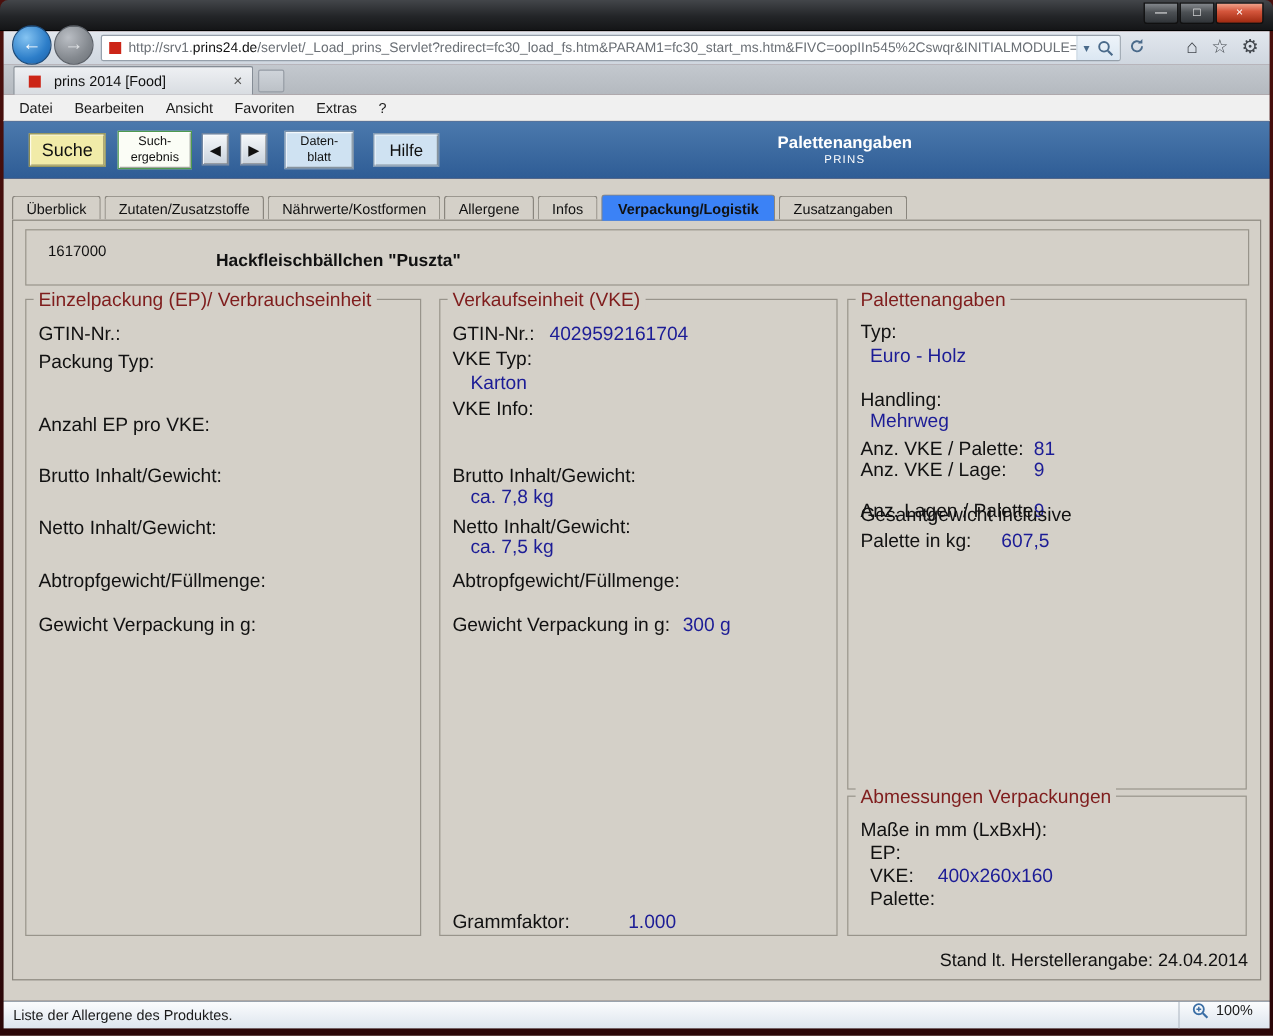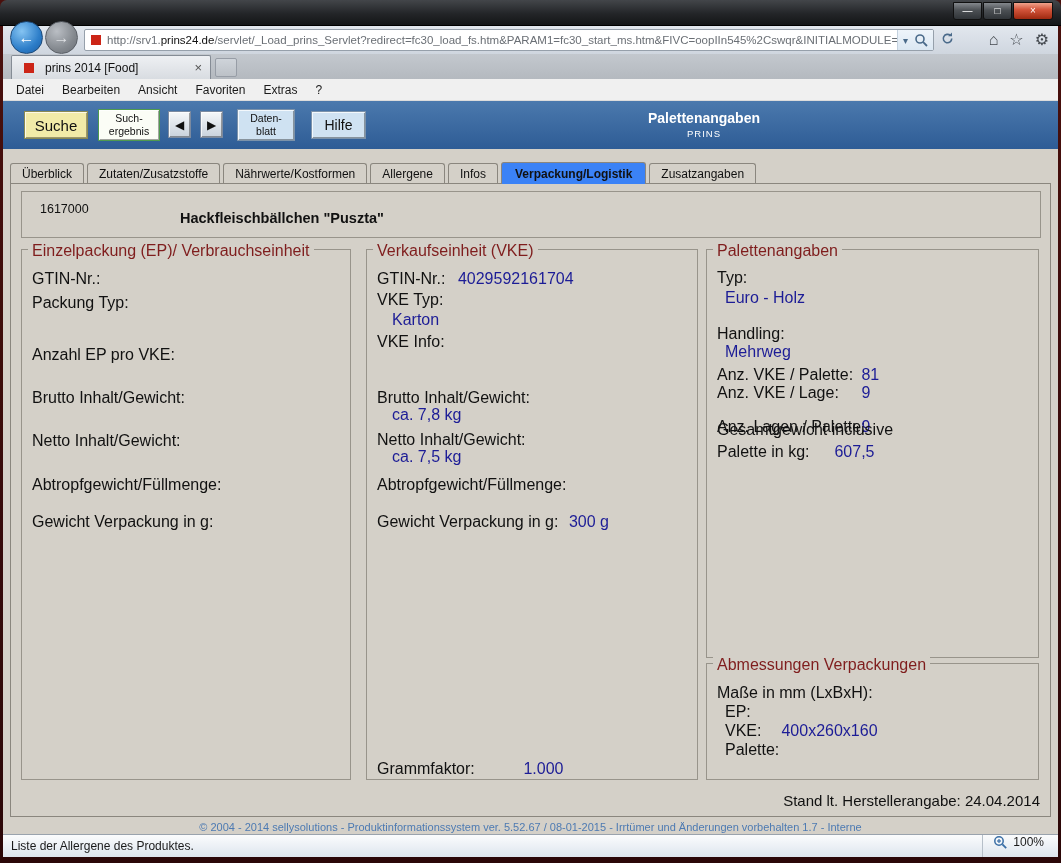--- a/index.html
+++ b/index.html
@@ -273,21 +273,20 @@
         <div class="row" style="top:58px; left:18px">
           <span class="lw52">VKE:</span>
           <span class="val">400x260x160</span>
         </div>
         <div class="row" style="top:77px; left:18px">Palette:</div>
       </div>
 
       <div class="stand">Stand lt. Herstellerangabe: 24.04.2014</div>
     </div>
 
-    <div class="footer">© 2004 - 2014 sellysolutions - Produktinformationssystem ver. 5.52.67 / 08-01-2015 - Irrtümer und Änderungen vorbehalten   1.7 - Interne</div>
   </div>
 
   <div class="statusbar">
     <span class="status-msg">Liste der Allergene des Produktes.</span>
     <div class="zoomctl">
       <svg width="15" height="15" viewBox="0 0 15 15">
         <circle cx="6" cy="6" r="4.2" fill="none" stroke="#3a6ea5" stroke-width="1.5"></circle>
         <line x1="4" y1="6" x2="8" y2="6" stroke="#3a6ea5" stroke-width="1.2"></line>
         <line x1="6" y1="4" x2="6" y2="8" stroke="#3a6ea5" stroke-width="1.2"></line>
         <line x1="9.4" y1="9.4" x2="13.2" y2="13.2" stroke="#3a6ea5" stroke-width="1.8"></line>

